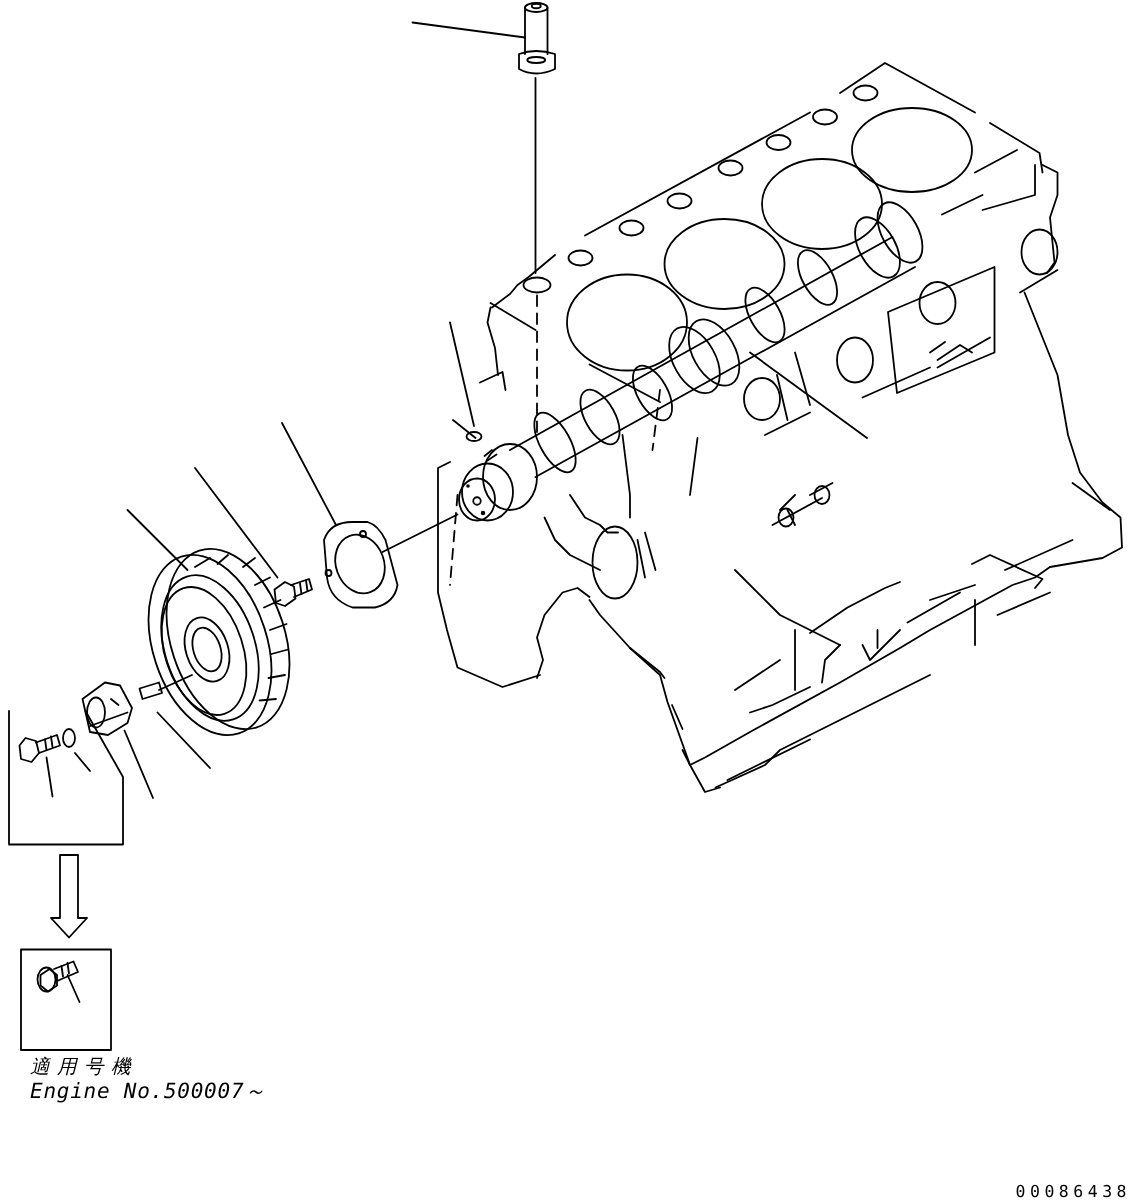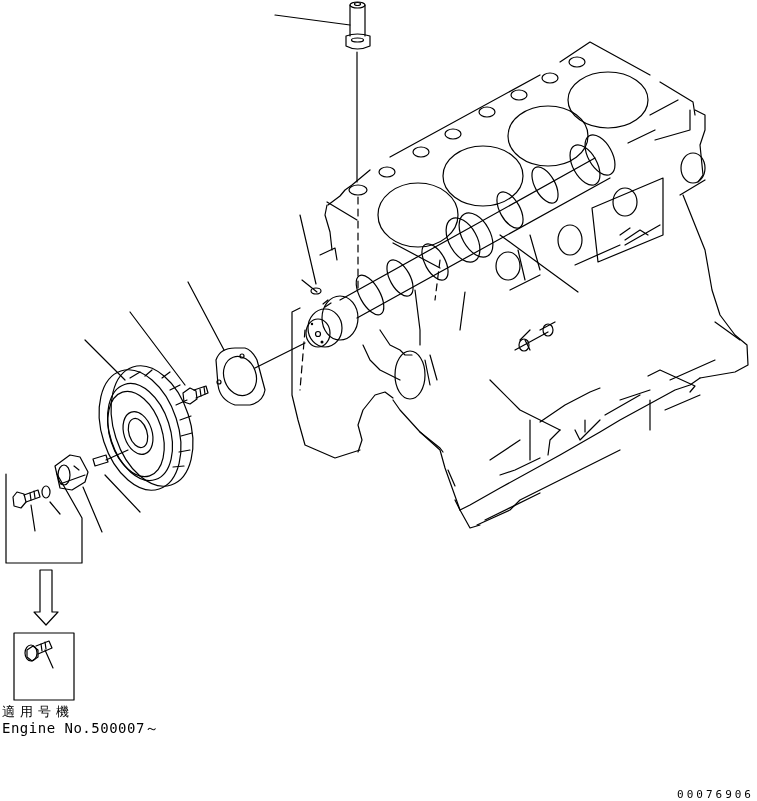--- a/index.html
+++ b/index.html
@@ -2,21 +2,21 @@
 <html><head>
 <meta charset="utf-8">
 <style>
   html, body { margin: 0; padding: 0; background: #ffffff; }
   body { width: 757px; height: 801px; position: relative; overflow: hidden;
          font-family: "DejaVu Sans Mono", monospace; color: #000; }
   #diagram { position: absolute; left: 0; top: 0; width: 757px; height: 801px; }
   #diagram * { vector-effect: non-scaling-stroke; }
   .ln { fill: none; stroke: #000; stroke-width: 1.2; stroke-linecap: round; stroke-linejoin: round; }
   .dash { stroke-dasharray: 7 5; }
-  .caption { position: absolute; left: 2px; font-size: 14px; line-height: 16px; white-space: pre; }
+  .caption { position: absolute; left: 20px; font-size: 14px; line-height: 16px; white-space: pre; font-style: italic; }
   .cap-jp { top: 704px; letter-spacing: 5px; font-family: "DejaVu Sans", sans-serif; font-size: 13px; }
   .cap-en { top: 720px; letter-spacing: 0.5px; }
   .drawing-no { position: absolute; right: 3px; top: 788px; font-size: 11px; letter-spacing: 3px; }
 </style>
 </head>
 <body>
 
 <svg id="diagram" viewBox="0 0 757 801" xmlns="http://www.w3.org/2000/svg">
 
   <g>
@@ -193,13 +193,13 @@
     <path class="ln" d="M27 650 L33 646 L38 650 L38 657 L32 661 L27 657 Z"></path>
     <ellipse class="ln" cx="31" cy="653" rx="6" ry="8"></ellipse>
     <path class="ln" d="M36 646 L49 641 L52 648 L38 654"></path>
     <path class="ln" d="M41 644 L42 651 M45 642 L46 649"></path>
     <path class="ln" d="M45 650 L53 668"></path>
   </g>
 </svg>
 
 <div class="caption cap-jp">適用号機</div>
 <div class="caption cap-en">Engine No.500007～</div>
-<div class="drawing-no">00076906</div>
+<div class="drawing-no">00086438</div>
 
 </body></html>

